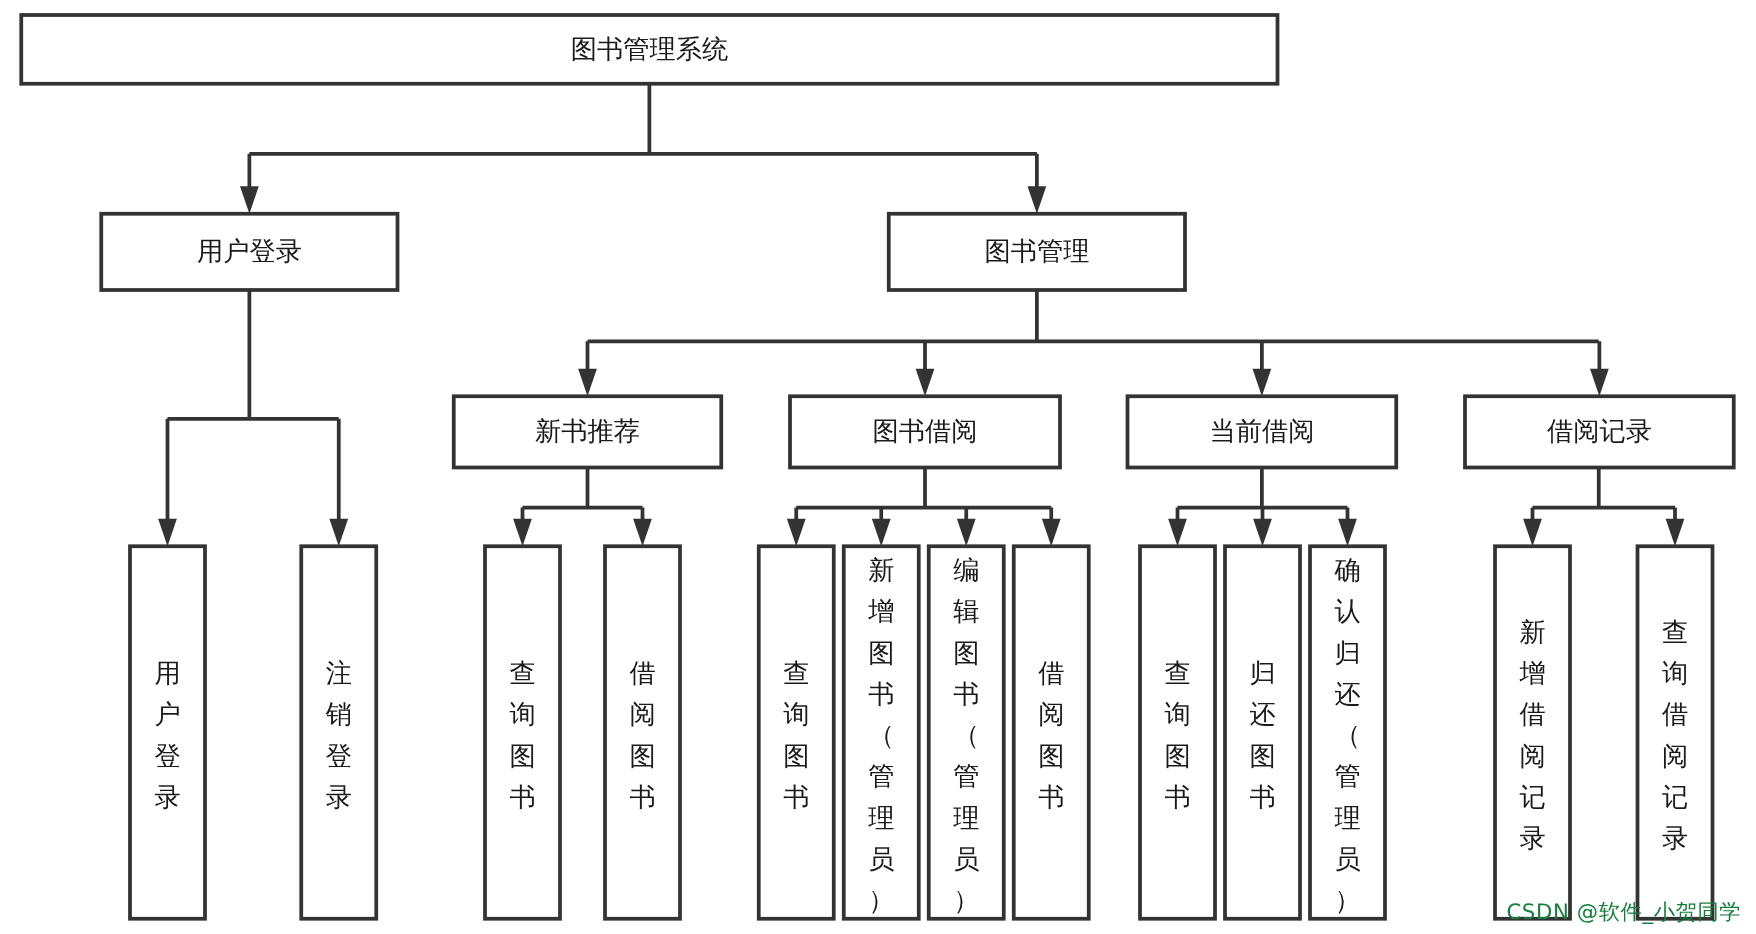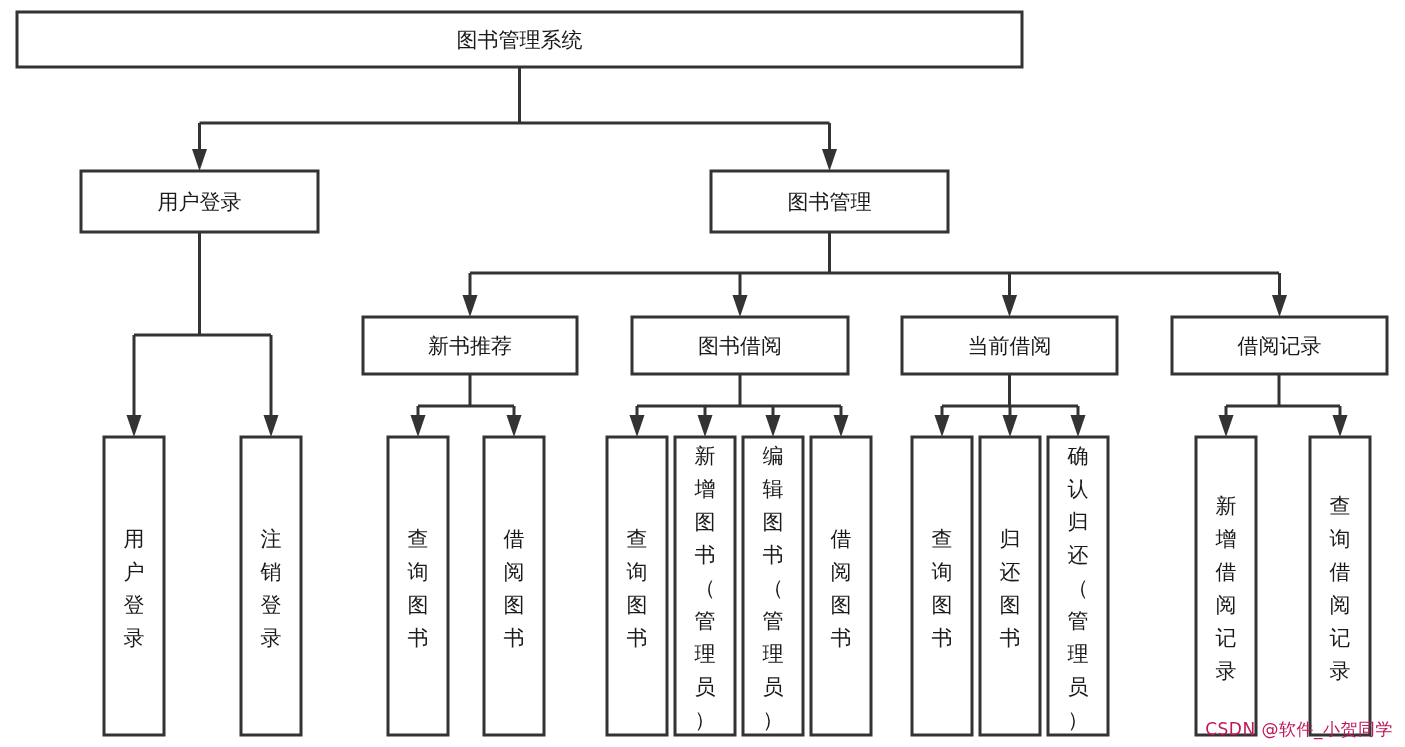--- a/index.html
+++ b/index.html
@@ -53,21 +53,21 @@
     font-size: 21px;
     fill: #1a1a1a;
     text-anchor: middle;
   }
   .watermark {
     position: absolute;
     right: 12px;
     bottom: 6px;
     font-family: "DejaVu Sans", "Liberation Sans", sans-serif;
     font-size: 17px;
-    color: #be185d;
+    color: #15803d;
     white-space: nowrap;
     letter-spacing: 0.5px;
     pointer-events: none;
   }
 </style>
 </head>
 <body>
 
 <div id="diagram-root">
   <svg class="flow" viewBox="0 0 1405 747" xmlns="http://www.w3.org/2000/svg">

